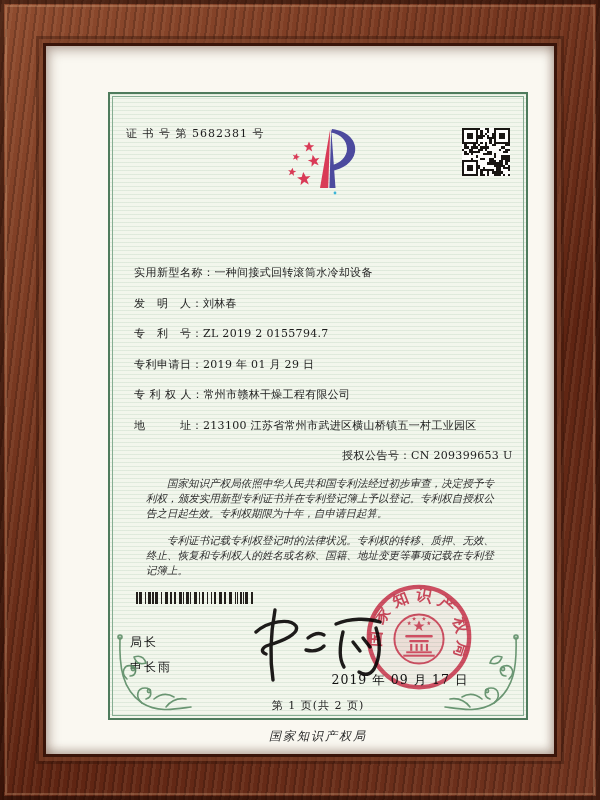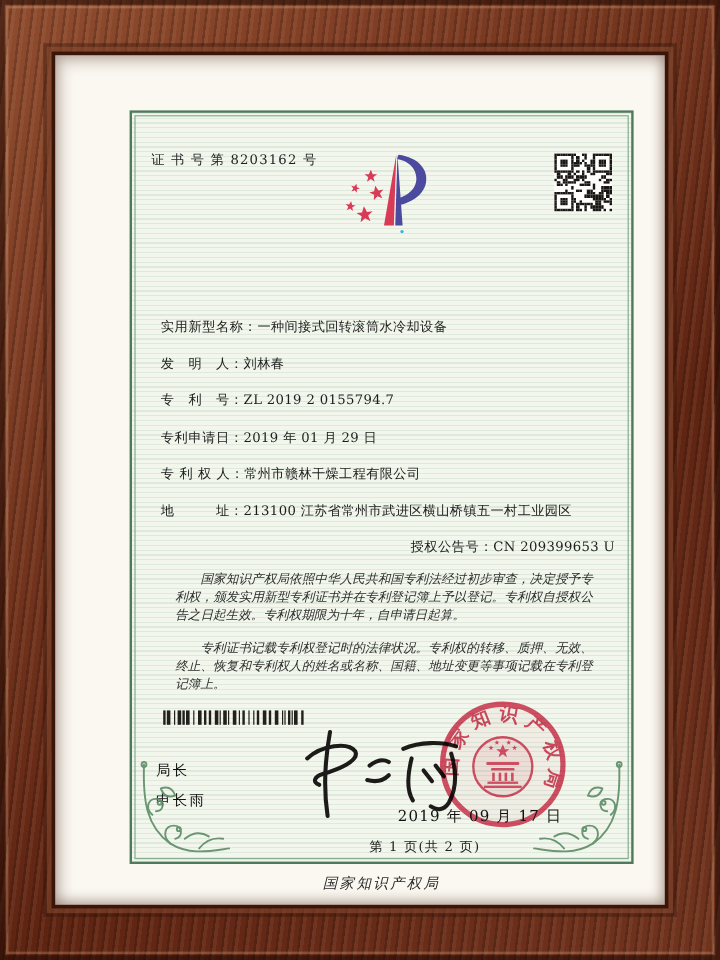--- a/index.html
+++ b/index.html
@@ -59,40 +59,40 @@
   .signer{position:absolute;left:20px;top:536px;color:#111;
     font-family:Liberation Sans, sans-serif;font-size:12px;line-height:25px;letter-spacing:2px;}
 
   .sig{position:absolute;left:138px;top:500px;}
 
   .seal{position:absolute;left:250px;top:486px;mix-blend-mode:multiply;}
   .seal-date{position:absolute;left:200px;top:578px;width:180px;text-align:center;
     font-family:"DejaVu Serif","Liberation Serif",serif;font-size:12.5px;color:#111;letter-spacing:1px;}
 
   .page-note{position:absolute;left:0;top:604px;width:100%;text-align:center;
-    font-family:"DejaVu Serif","Liberation Serif",serif;font-size:11px;color:#222;letter-spacing:1px;padding-left:36px;}
+    font-family:"DejaVu Serif","Liberation Serif",serif;font-size:11px;color:#222;letter-spacing:1px;}
 
   .orn{position:absolute;bottom:4px;opacity:.9;}
   .orn-l{left:4px;}
   .orn-r{right:4px;transform:scaleX(-1);}
 
   .back-note{position:absolute;left:108px;top:728px;width:420px;text-align:center;
     font-family:"DejaVu Serif","Liberation Serif",serif;font-style:italic;
     font-size:12px;color:#2a2a2a;letter-spacing:2px;}
 </style>
 </head>
 <body>
 
 <div class="page">
   <div class="frame"></div>
   <div class="mat"></div>
 
   <div class="certificate">
 
-    <div class="cert-no">证 书 号 第 8203162 号</div>
+    <div class="cert-no">证 书 号 第 5682381 号</div>
 
     <svg class="logo" width="90" height="70" viewBox="0 0 90 70">
       <g fill="#d93a56">
         <path transform="translate(36,21) scale(1.0)" d="M0,-5.5 L1.6,-1.7 5.2,-1.7 2.1,0.7 3.2,4.5 0,2.2 -3.2,4.5 -2.1,0.7 -5.2,-1.7 -1.6,-1.7 Z"></path>
         <path transform="translate(23,31) scale(0.72) rotate(15)" d="M0,-5.5 L1.6,-1.7 5.2,-1.7 2.1,0.7 3.2,4.5 0,2.2 -3.2,4.5 -2.1,0.7 -5.2,-1.7 -1.6,-1.7 Z"></path>
         <path transform="translate(41,35) scale(1.15) rotate(-12)" d="M0,-5.5 L1.6,-1.7 5.2,-1.7 2.1,0.7 3.2,4.5 0,2.2 -3.2,4.5 -2.1,0.7 -5.2,-1.7 -1.6,-1.7 Z"></path>
         <path transform="translate(19,46) scale(0.8) rotate(8)" d="M0,-5.5 L1.6,-1.7 5.2,-1.7 2.1,0.7 3.2,4.5 0,2.2 -3.2,4.5 -2.1,0.7 -5.2,-1.7 -1.6,-1.7 Z"></path>
         <path transform="translate(31,53) scale(1.3) rotate(-6)" d="M0,-5.5 L1.6,-1.7 5.2,-1.7 2.1,0.7 3.2,4.5 0,2.2 -3.2,4.5 -2.1,0.7 -5.2,-1.7 -1.6,-1.7 Z"></path>
         <path d="M57.2,3 L47,62 L55.2,62 Z"></path>
       </g>

